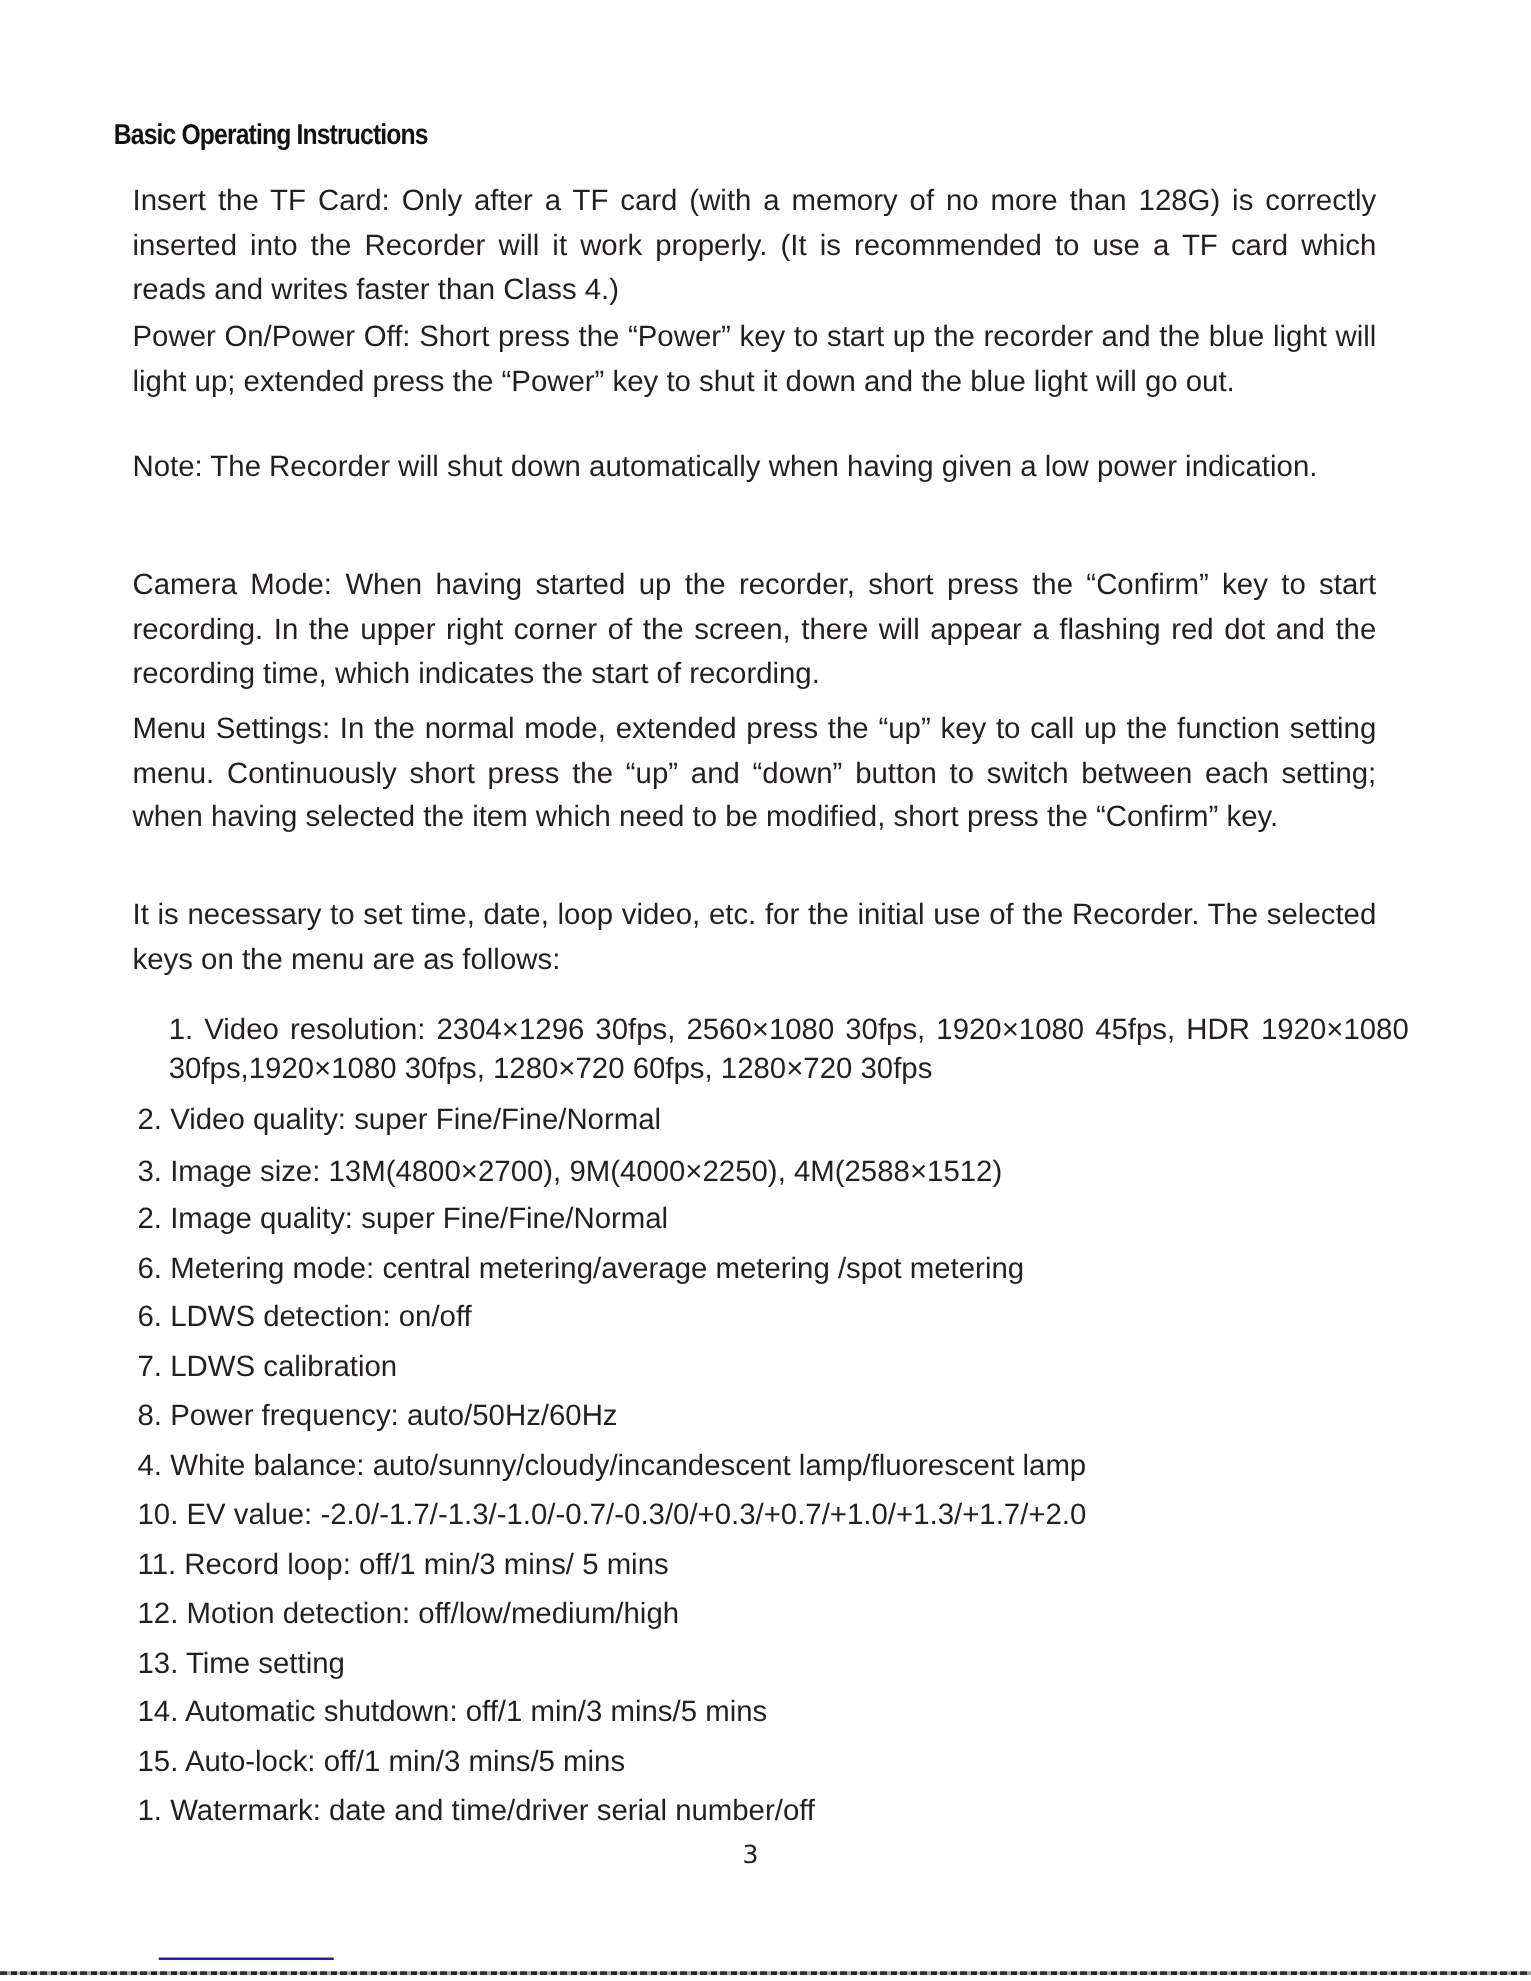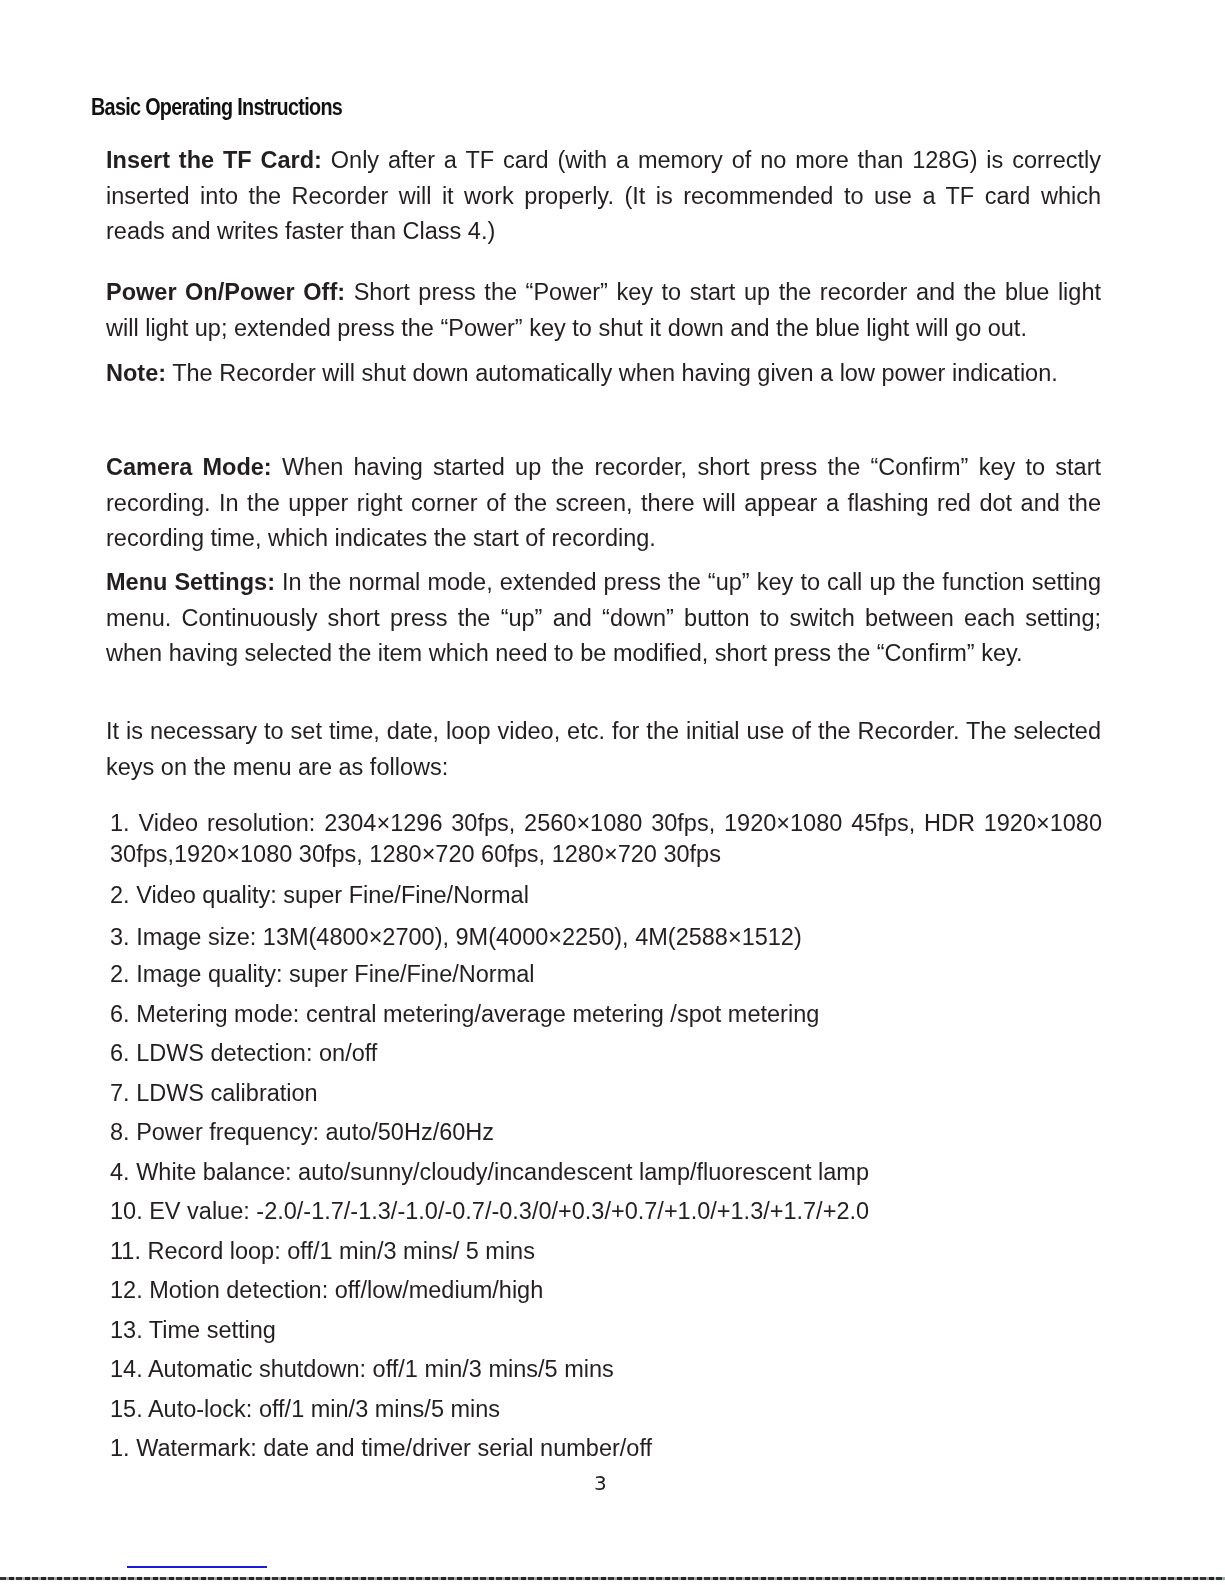--- a/index.html
+++ b/index.html
@@ -1,34 +1,34 @@
 <!DOCTYPE html>
 <html><head>
 <meta charset="utf-8">
 <style>
   html,body{margin:0;padding:0;background:#fff;}
   body{width:1225px;height:1585px;position:relative;overflow:hidden;font-family:"Liberation Sans",sans-serif;color:#231f20;}
   .title{position:absolute;left:91px;top:94px;font-family:"Liberation Sans",sans-serif;font-weight:bold;font-size:23px;letter-spacing:-0.8px;transform:scaleX(0.86);transform-origin:left top;color:#111;}
   .para{position:absolute;left:106px;width:995px;font-size:23.5px;line-height:35.5px;text-align:justify;}
-  .para b{font-weight:bold;}
+  .para b{font-weight:normal;}
   .list{position:absolute;left:110px;top:808px;width:995px;font-size:23.5px;}
   .item{position:absolute;left:0;white-space:nowrap;}
-  .item.wrap{white-space:normal;width:992px;text-align:justify;text-align-last:left;line-height:31px;}
+  .item.wrap{white-space:normal;width:992px;text-align:justify;text-align-last:left;line-height:31px;margin-left:25px;}
   .pagenum{position:absolute;left:594px;top:1471px;font-family:"DejaVu Sans",sans-serif;font-size:20px;color:#222;}
   .blue-line{position:absolute;left:127px;top:1566px;width:140px;height:2px;background:#1a1ad9;}
   .dash-line{position:absolute;left:0;top:1577px;width:1225px;height:3px;background:repeating-linear-gradient(90deg,#333 0 6px,#9aa 6px 9px,#222 9px 14px,#bbb 14px 16px);}
 </style>
 </head>
 <body>
 
 <div class="title">Basic Operating Instructions</div>
 
 <div class="para" style="top:143px"><b>Insert the TF Card:</b><span> Only after a TF card (with a memory of no more than 128G) is correctly inserted into the Recorder will it work properly. (It is recommended to use a TF card which reads and writes faster than Class 4.)</span></div>
 
-<div class="para" style="top:275px"><b>Power On/Power Off:</b><span> Short press the “Power” key to start up the recorder and the blue light will light up; extended press the “Power” key to shut it down and the blue light will go out.</span></div>
+<div class="para" style="top:252px"><b>Power On/Power Off:</b><span> Short press the “Power” key to start up the recorder and the blue light will light up; extended press the “Power” key to shut it down and the blue light will go out.</span></div>
 
 <div class="para" style="top:356px"><b>Note:</b><span> The Recorder will shut down automatically when having given a low power indication.</span></div>
 
 <div class="para" style="top:450px"><b>Camera Mode:</b><span> When having started up the recorder, short press the “Confirm” key to start recording. In the upper right corner of the screen, there will appear a flashing red dot and the recording time, which indicates the start of recording.</span></div>
 
 <div class="para" style="top:565px"><b>Menu Settings:</b><span> In the normal mode, extended press the “up” key to call up the function setting menu. Continuously short press the “up” and “down” button to switch between each setting; when having selected the item which need to be modified, short press the “Confirm” key.</span></div>
 
 <div class="para" style="top:714px"><span>It is necessary to set time, date, loop video, etc. for the initial use of the Recorder. The selected keys on the menu are as follows:</span></div>
 
 <div class="list">

